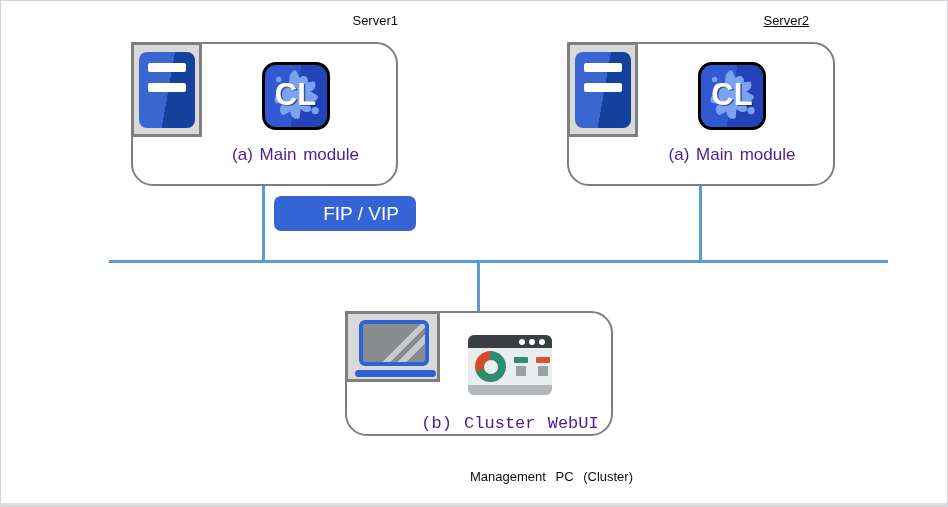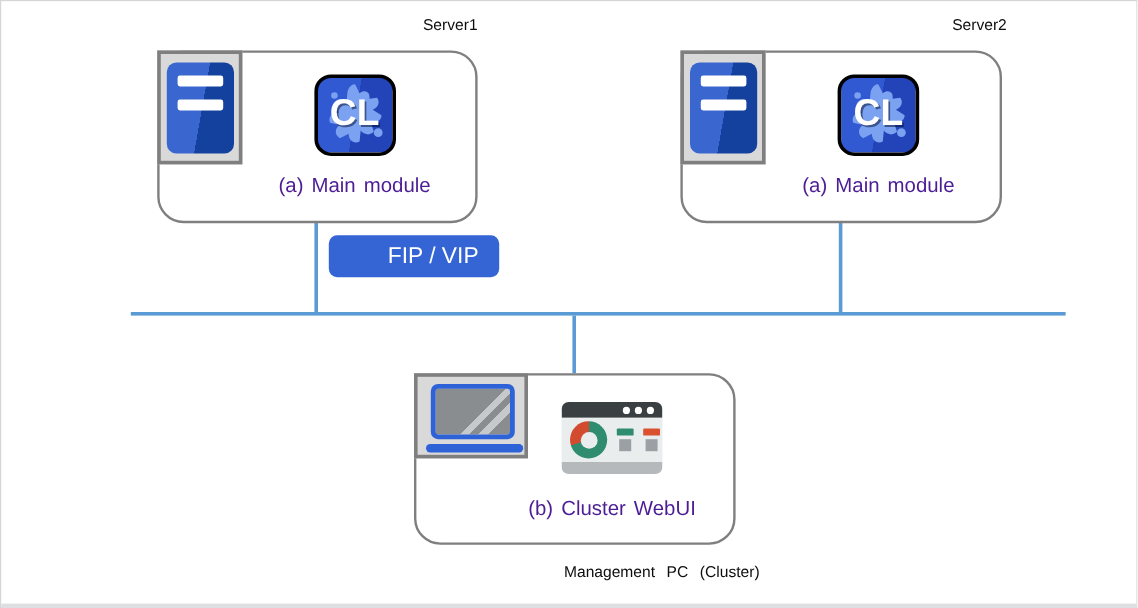--- a/index.html
+++ b/index.html
@@ -8,31 +8,31 @@
     position:relative;width:948px;height:507px;background:#ffffff;
     border:1px solid #d4d6d8;box-sizing:border-box;overflow:hidden;
   }
   .bottom-strip{position:absolute;left:0;right:0;bottom:0;height:3px;background:#dddfe0;}
 
   
   .node-title,.node-caption{
     position:absolute;text-align:right;font-size:13px;line-height:20px;color:#0d0d0d;
   }
   .node-title.s1{left:130px;top:10px;width:267px;}
-  .node-title.s2{left:570px;top:10px;width:268px;}
+  .node-title.s2{left:540px;top:10px;width:268px;text-decoration:underline;}
   .node-caption{left:324px;top:466px;width:308px;word-spacing:6px;}
 
   
   .node-box{
     position:absolute;background:#fff;border:2px solid #7f7f7f;border-radius:22px;
     box-sizing:border-box;
   }
   .box-s1{left:130px;top:41px;width:267px;height:144px;}
   .box-s2{left:566px;top:41px;width:268px;height:144px;}
-  .box-mgmt{left:344px;top:310px;width:268px;height:143px;}
+  .box-mgmt{left:344px;top:310px;width:268px;height:125px;font-family:Liberation Mono, monospace;}
 
   .box-content{position:absolute;left:62px;right:0;top:0;bottom:0;}
   .module-label{
     position:absolute;top:101px;left:0;right:0;text-align:center;
     font-size:17px;word-spacing:2px;color:#4c1d95;
   }
 
   
   .icon-frame{
     position:absolute;left:-2px;top:-2px;background:#d9d9d9;

